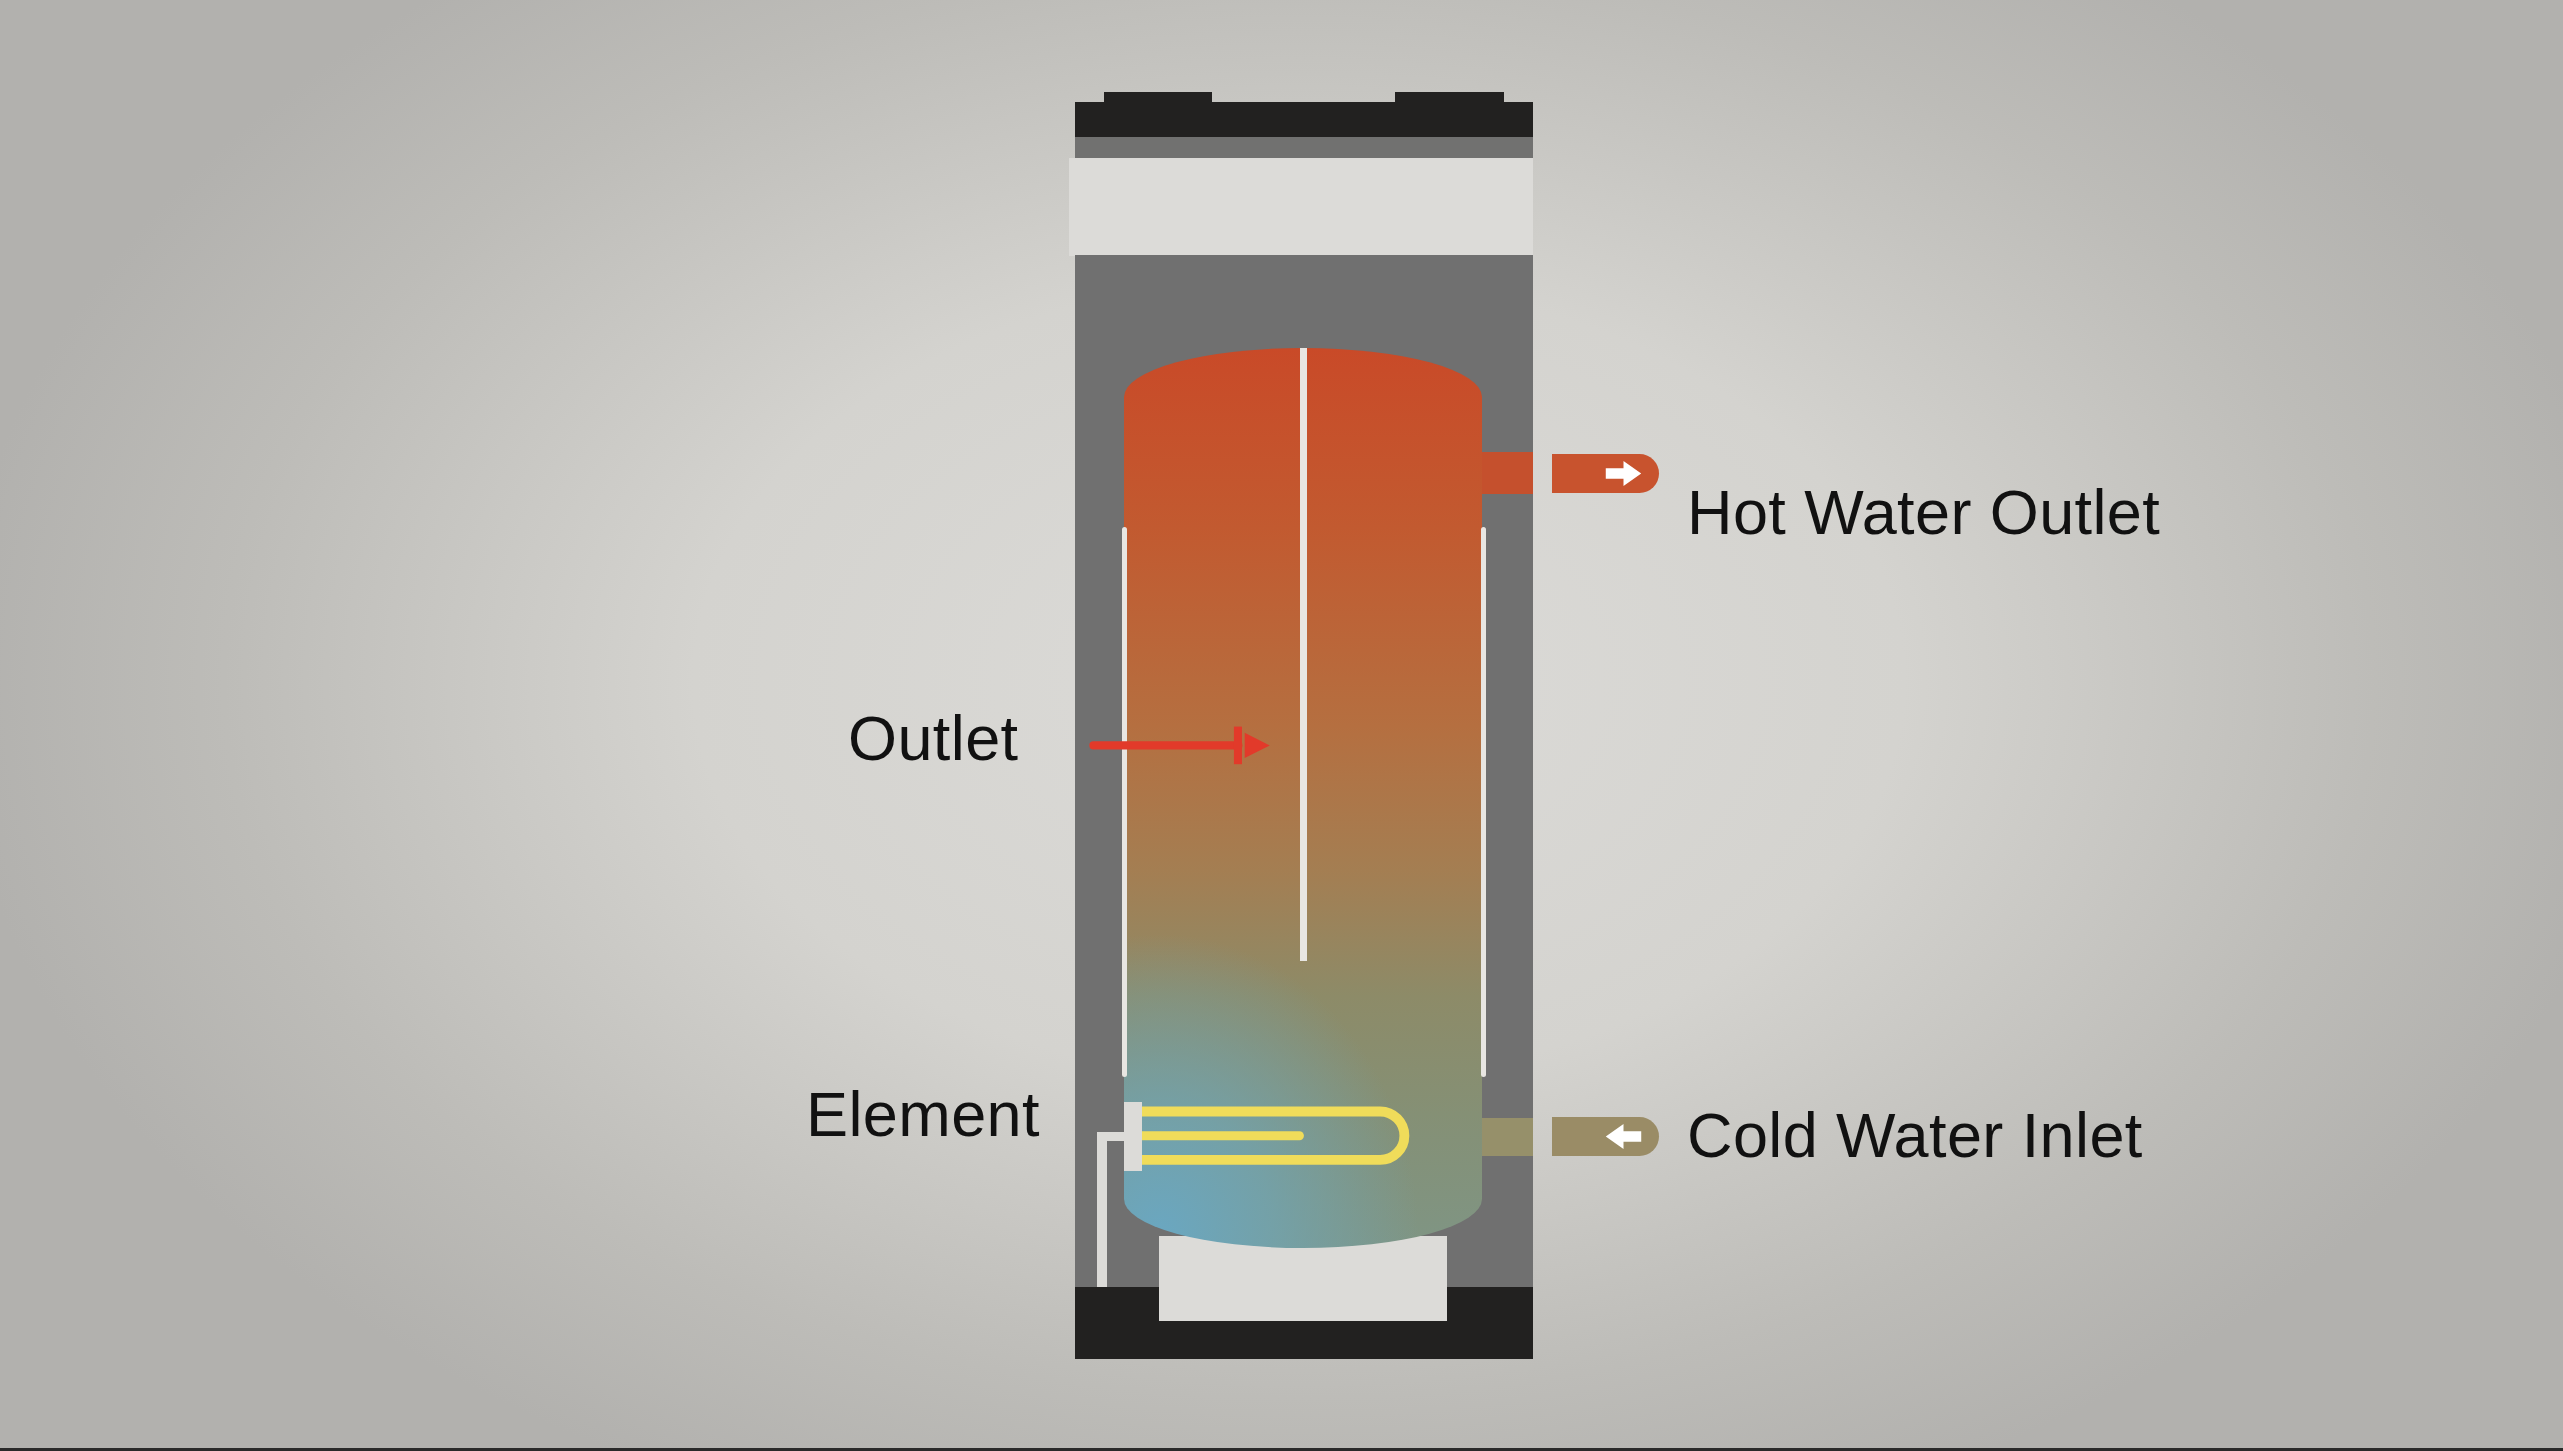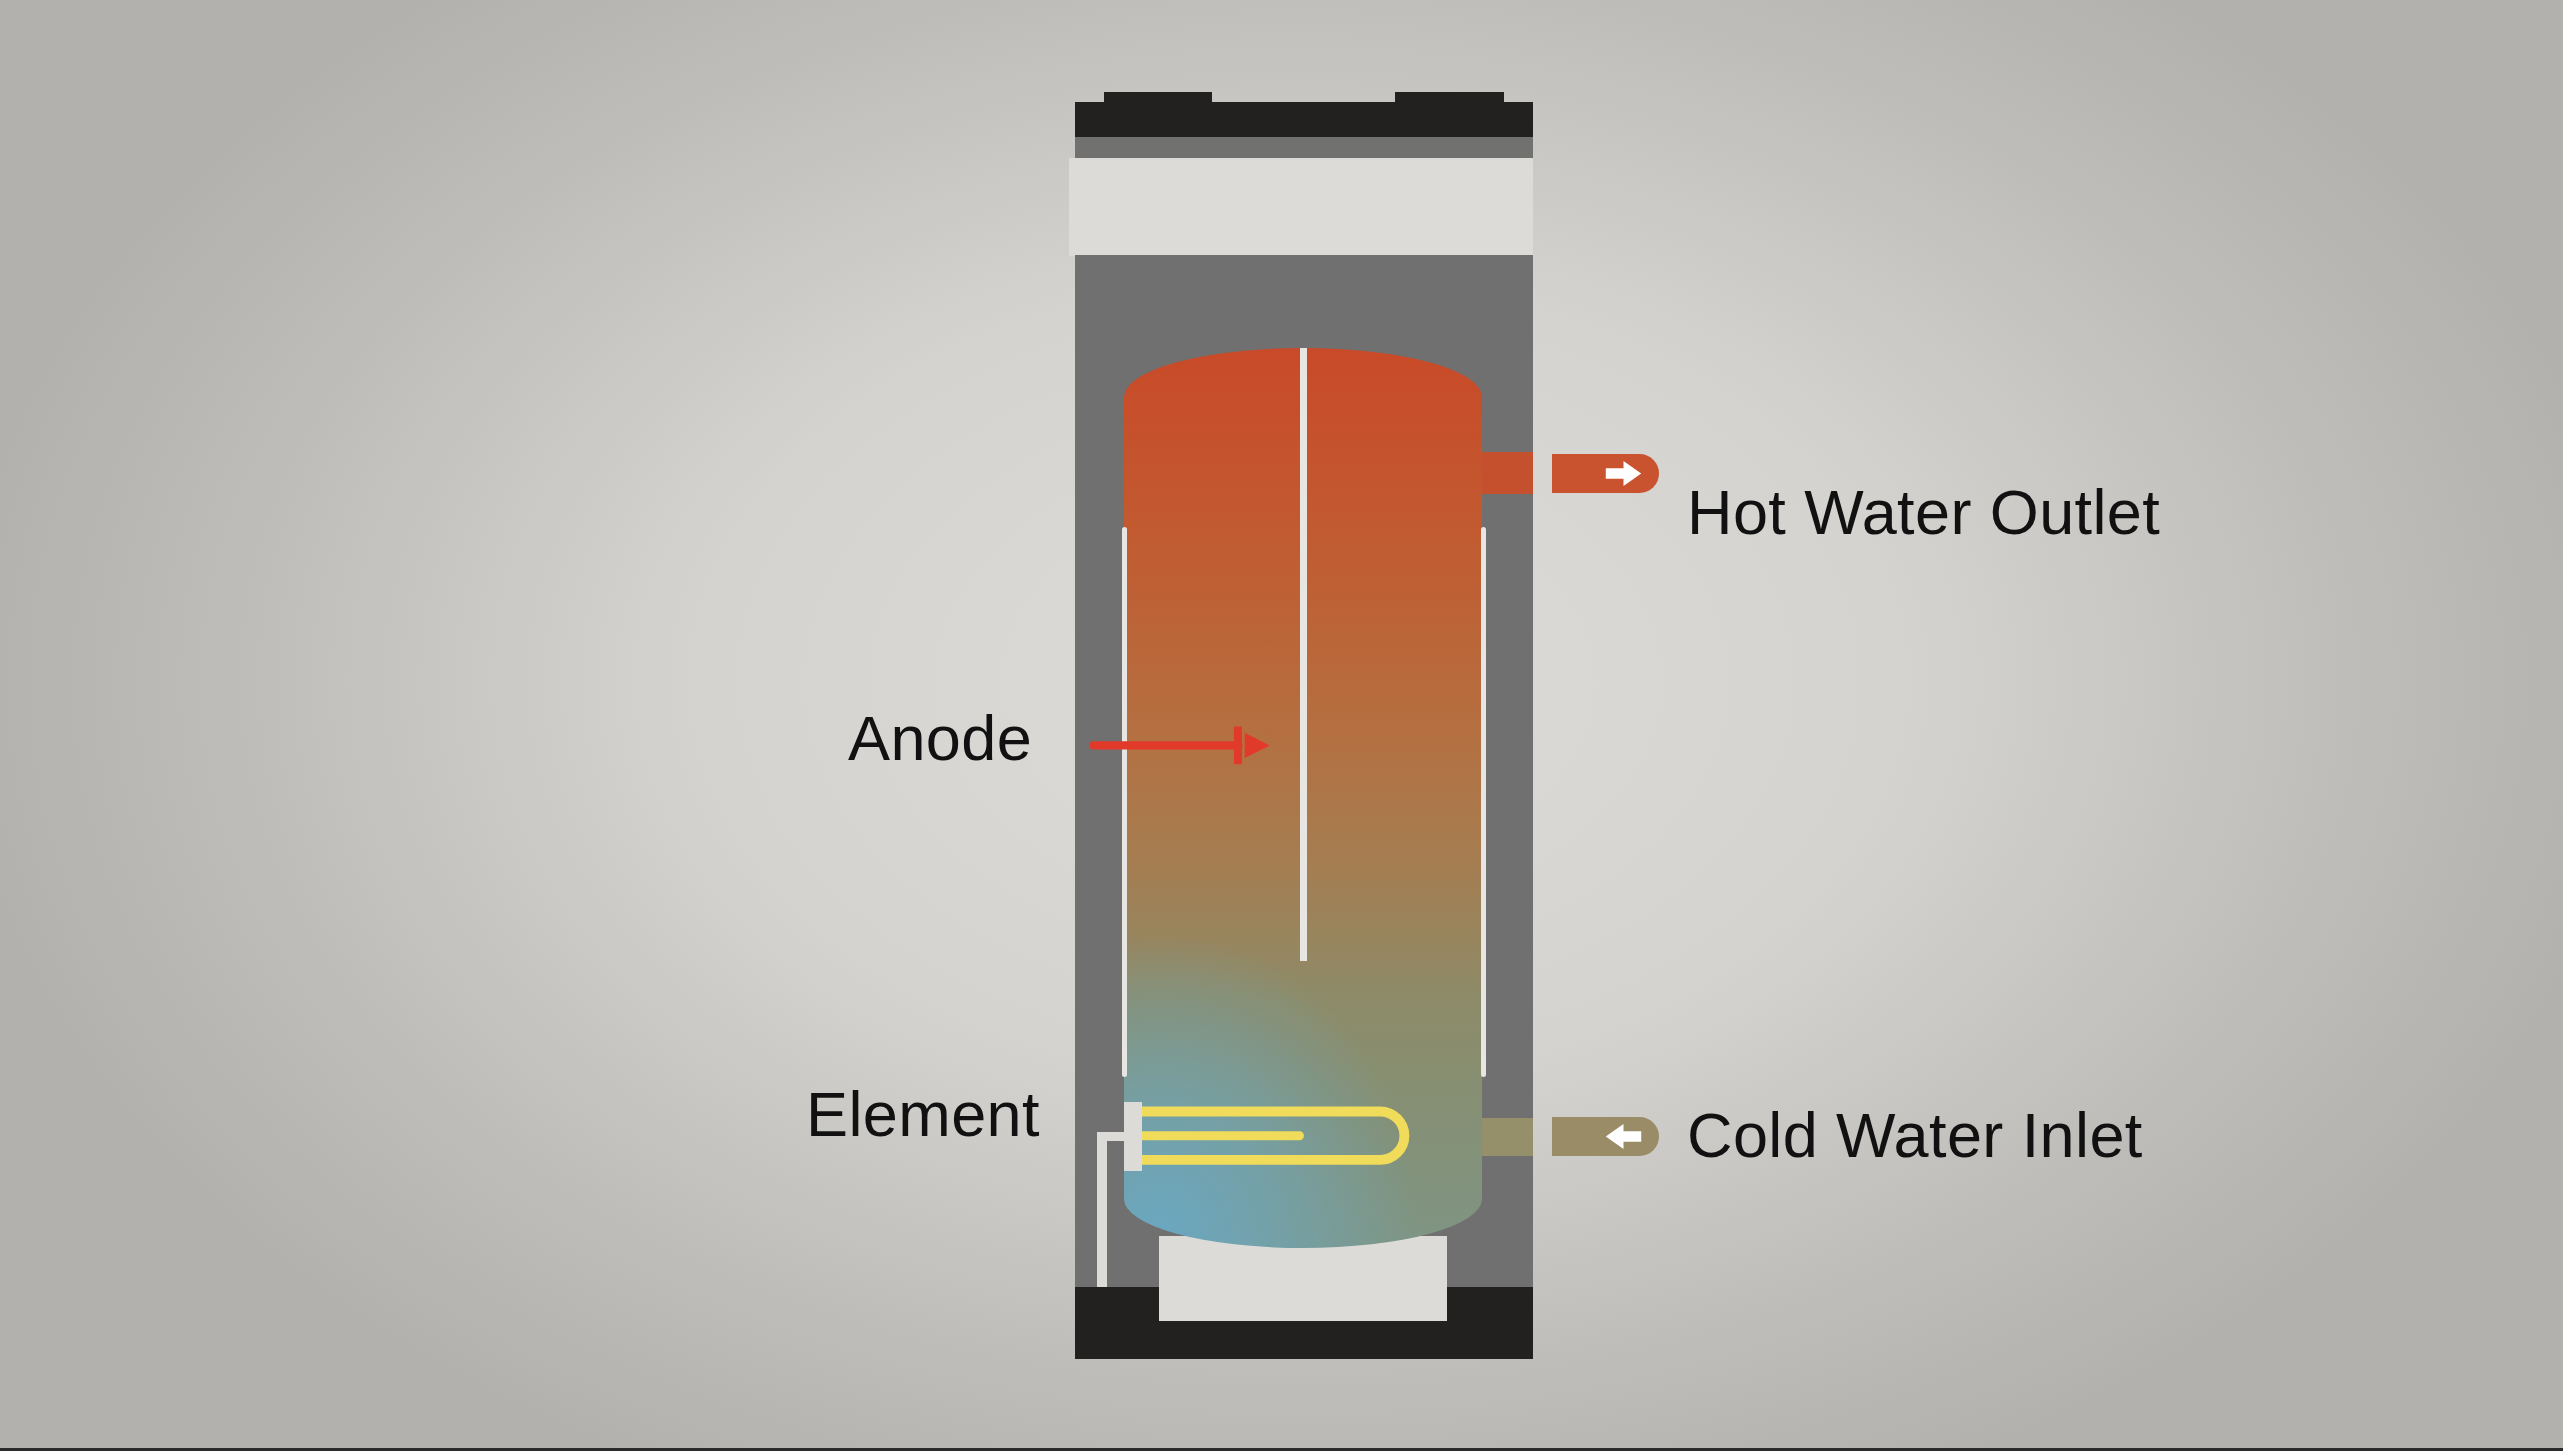--- a/index.html
+++ b/index.html
@@ -103,15 +103,15 @@
 </div>
 
 <svg class="abs" style="left:1088px;top:721px;" width="188" height="47" viewBox="0 0 210 52">
   <path d="M6 27 H168" stroke="#e23a2a" stroke-width="9" stroke-linecap="round"></path>
   <rect x="163" y="6" width="9" height="42" fill="#e23a2a"></rect>
   <path d="M175 13 L203 27 L175 41 Z" fill="#e23a2a"></path>
 </svg>
 
 <div class="abs label lbl-hot">Hot Water Outlet</div>
 <div class="abs label lbl-cold">Cold Water Inlet</div>
-<div class="abs label lbl-anode">Anode</div>
+<div class="abs label lbl-anode">Outlet</div>
 <div class="abs label lbl-element">Element</div>
 
 
 </body></html>

